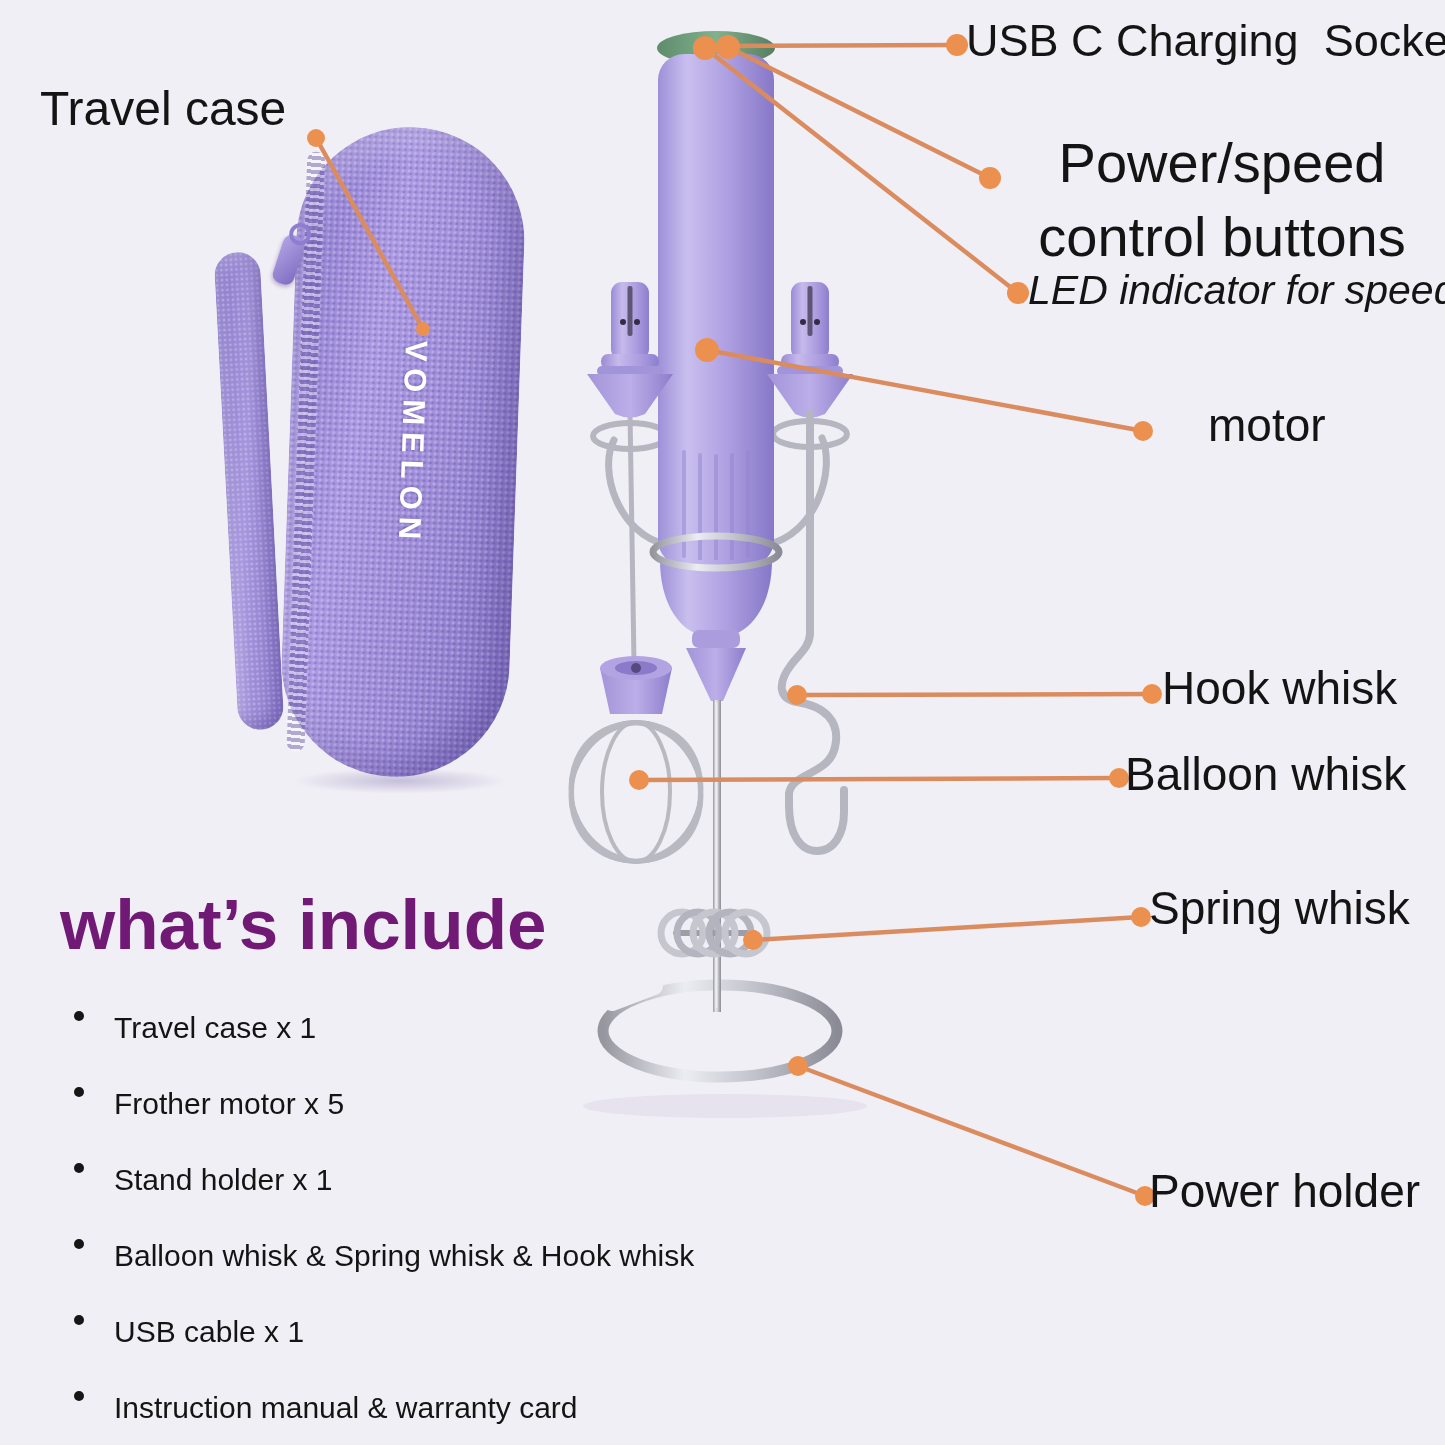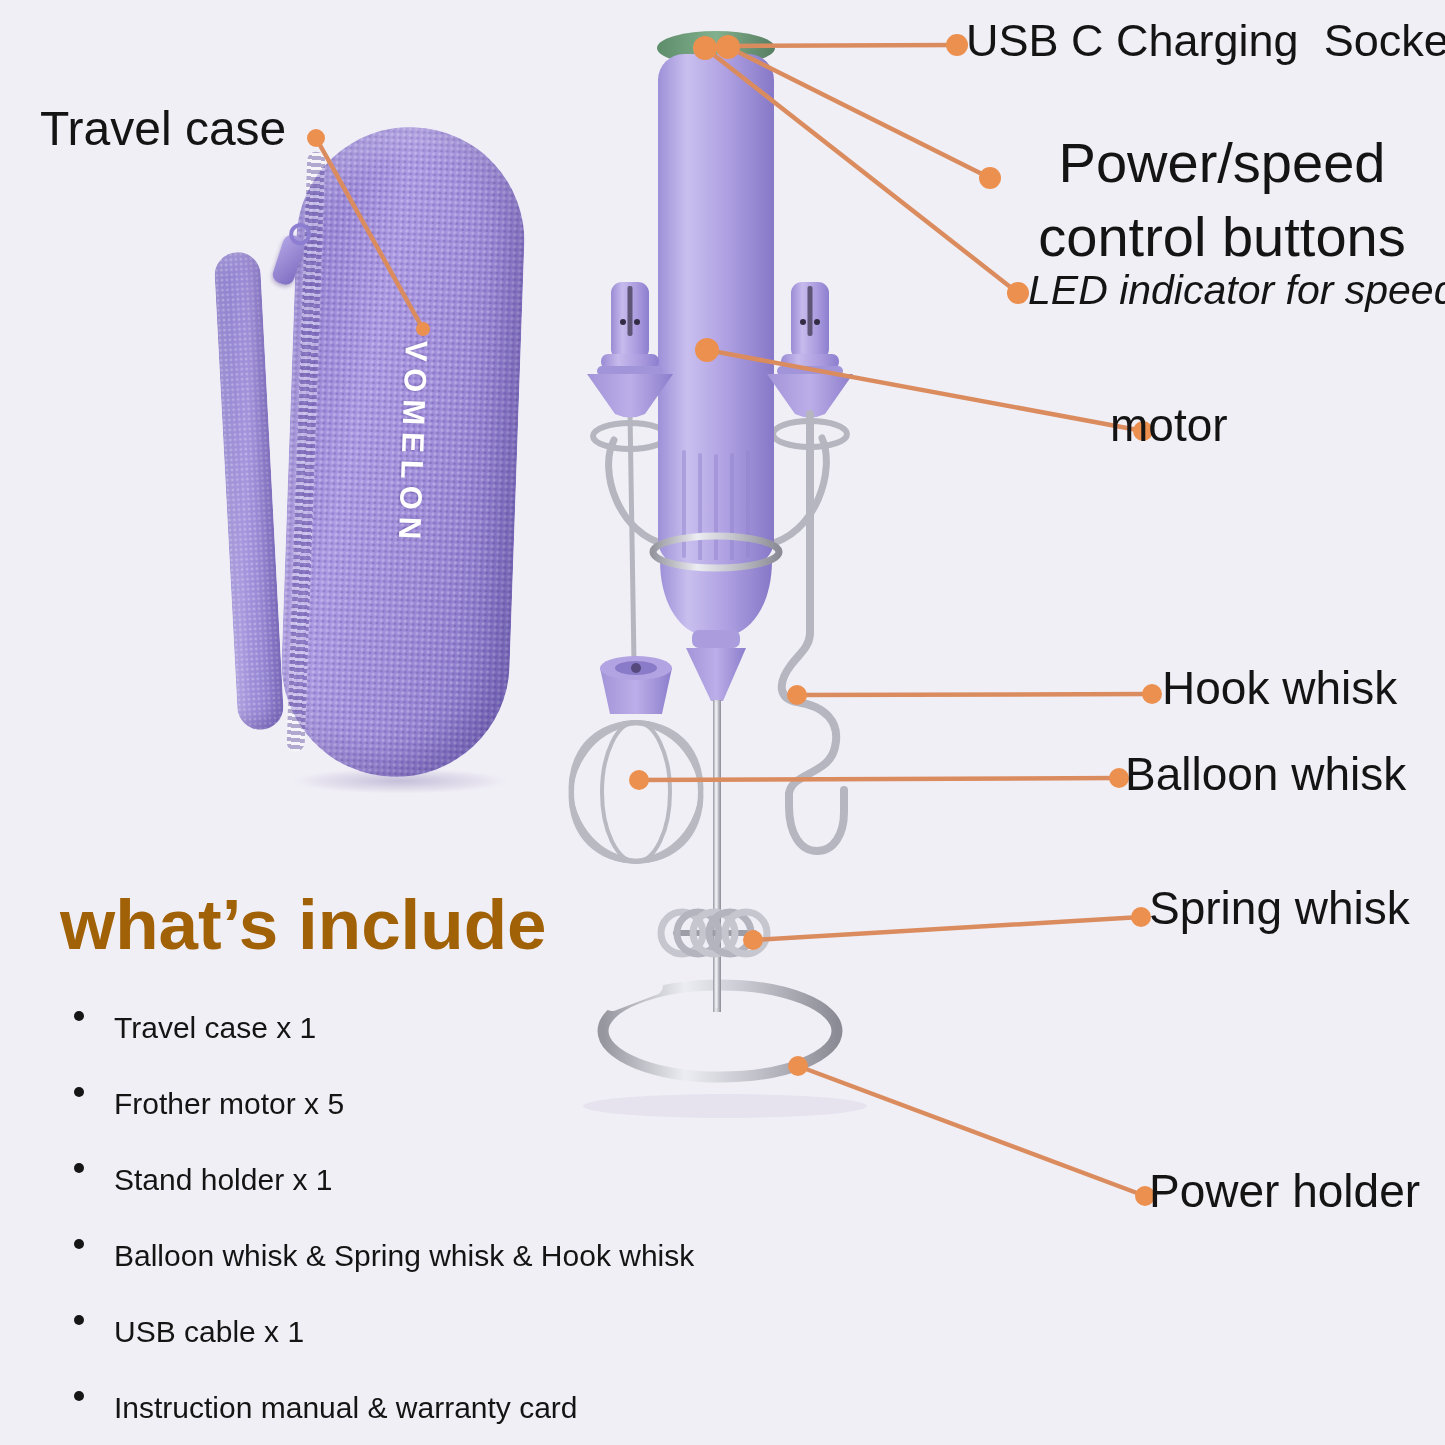--- a/index.html
+++ b/index.html
@@ -7,26 +7,26 @@
     position:relative; width:1445px; height:1445px; overflow:hidden;
     background:#F1EFF6;
     font-family:"Liberation Sans", sans-serif;
     color:#141414;
   }
   .art { position:absolute; left:0; top:0; z-index:3; }
   .label {
     position:absolute; z-index:4; font-size:46px; line-height:1.12;
     color:#141414; white-space:pre;
   }
-  .lbl-travel  { left:40px;  top:102px;  font-size:48px; }
+  .lbl-travel  { left:40px;  top:82px;  font-size:48px; }
   .lbl-usb     { left:966px; top:16px;  font-size:45px; }
   .lbl-power   { left:1012px; top:126px; width:420px; text-align:center;
                  white-space:normal; font-size:56px; line-height:1.32; }
   .lbl-led     { left:1028px; top:268px; font-size:41px; font-style:italic; }
-  .lbl-motor   { left:1110px; top:400px; }
+  .lbl-motor   { left:1208px; top:400px; }
   .lbl-hook    { left:1162px; top:663px; }
   .lbl-balloon { left:1125px; top:749px; }
   .lbl-spring  { left:1149px; top:883px; }
   .lbl-stand   { left:1149px; top:1166px; }
 
   
   .case-shadow {
     position:absolute; z-index:1; left:290px; top:768px; width:220px; height:26px;
     background:radial-gradient(ellipse at center, rgba(95,80,150,.30), rgba(95,80,150,0) 70%);
   }
@@ -70,21 +70,21 @@
   }
   .case-brand {
     position:absolute; left:123px; top:316px;
     transform:translate(-50%,-50%) rotate(90deg);
     white-space:nowrap; color:#ffffff; font-size:31px; font-weight:700;
     letter-spacing:7px; text-shadow:0 1px 3px rgba(70,50,130,.45);
   }
 
   
   .includes { position:absolute; z-index:4; left:60px; top:884px; }
-  .includes-title { font-size:71px; font-weight:700; margin:0 0 46px 0; color:#a16207; letter-spacing:0; }
+  .includes-title { font-size:71px; font-weight:700; margin:0 0 46px 0; color:#701a75; letter-spacing:0; }
   .li { display:flex; align-items:flex-start; height:76px; font-size:30px; white-space:pre; }
   .bullet { width:10px; height:10px; border-radius:50%; background:#161616; margin:0 30px 0 14px; flex:none; }
 </style>
 </head>
 <body>
 
 <div class="canvas">
 
   <div class="case-shadow"></div>
   <div class="case">

